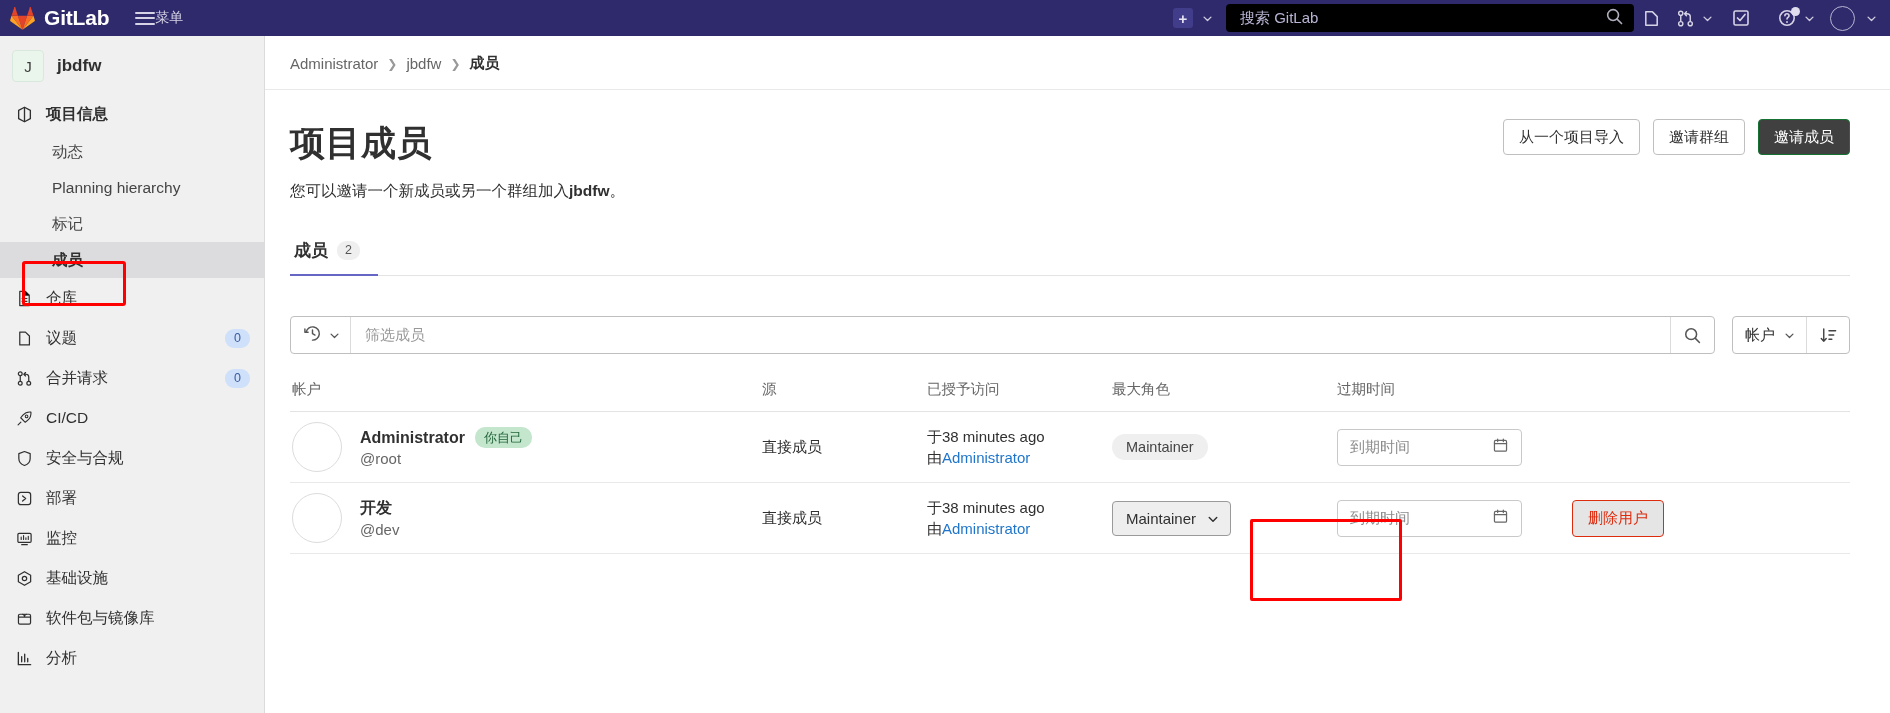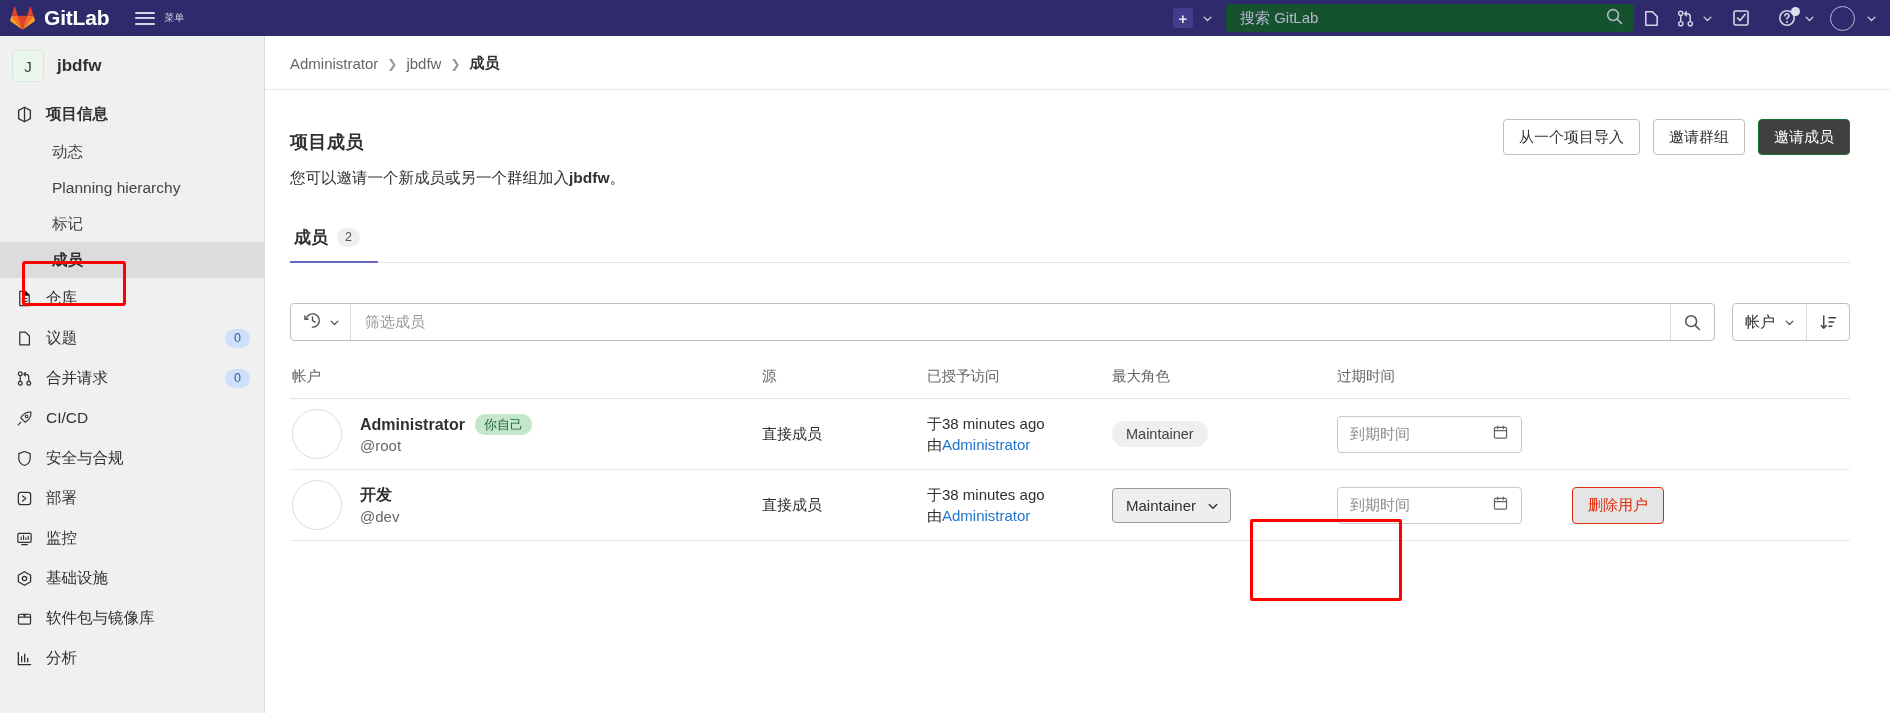--- a/index.html
+++ b/index.html
@@ -18,36 +18,36 @@
     height: 36px;
     background: #2f2a6b;
     display: flex;
     align-items: center;
     padding: 0 14px 0 10px;
     position: relative;
   }
   .nav-logo { display:flex; align-items:center; gap:9px; margin-right: 26px; }
   .gl-tanuki { width: 25px; height: 24px; display:block; }
   .nav-brand { color:#fff; font-size:21px; font-weight:600; letter-spacing:-0.2px; }
-  .nav-menu { display:flex; align-items:center; gap:9px; color:#d6d3e6; font-size:10px; cursor:pointer; }
+  .nav-menu { display:flex; align-items:center; gap:0; color:#d6d3e6; font-size:14px; cursor:pointer; }
   .hamburger { display:flex; flex-direction:column; justify-content:space-between; width:20px; height:13px; }
   .hamburger i { display:block; height:2px; background:#d6d3e6; border-radius:1px; }
 
   .nav-right { margin-left:auto; display:flex; align-items:center; gap:0; }
   .nav-plus-wrap { display:flex; align-items:center; gap:9px; margin-right:14px; }
   .nav-plus {
     width:20px; height:20px; border-radius:3px; background:#423d8a;
     color:#e6e4f2; display:flex; align-items:center; justify-content:center;
     font-size:15px; line-height:1; cursor:pointer; font-weight:600;
   }
   .chev { width:10px; height:10px; display:block; }
   .chev svg { display:block; }
 
   .searchbox {
-    width: 408px; height: 28px; background:#14532d; border-radius:4px;
+    width: 408px; height: 28px; background:#000000; border-radius:4px;
     display:flex; align-items:center; padding: 0 10px 0 14px; cursor:text;
   }
   .searchbox .ph { color:#b9b5d4; font-size:15px; flex:1; }
   .searchbox .mag { opacity:.85; }
 
   .nav-icon {
     width:34px; height:32px; display:flex; align-items:center; justify-content:center;
     color:#d6d3e6; cursor:pointer; position:relative;
   }
   .nav-icon-group { display:flex; align-items:center; cursor:pointer; }
@@ -105,21 +105,21 @@
     padding-left: 24px; font-size:15px; border-bottom:1px solid #e9e9e9;
   }
   .bc-wrap { padding-left: 25px; }
   .crumb { color:#666; cursor:pointer; }
   .crumb.last { color:#303030; font-weight:700; cursor:default; }
   .crumb-sep { color:#999; font-size:12px; }
 
   .page-body { padding: 26px 40px 0 25px; }
   .page-head { display:flex; align-items:flex-start; }
   .page-head-left { flex:1; }
-  h1.page-title { font-size:18px; font-weight:700; margin:14px 0 14px 0; color:#303030; letter-spacing:0.5px; }
+  h1.page-title { font-size:35px; font-weight:700; margin:4px 0 14px 0; color:#303030; letter-spacing:0.5px; }
   .page-sub { font-size:15.5px; color:#303030; margin:0; }
   .page-sub b { font-weight:700; }
   .page-head-actions { display:flex; align-items:center; gap:13px; padding-top:3px; }
   .btn {
     border:1px solid #bfbfbf; background:#fff; color:#303030;
     border-radius:4px; font-size:15px; padding: 8px 15px; cursor:pointer;
     font-family:inherit; white-space:nowrap; line-height:1.2;
   }
   .btn.primary { background:#404040; border-color:#157233; color:#fff; }
 

